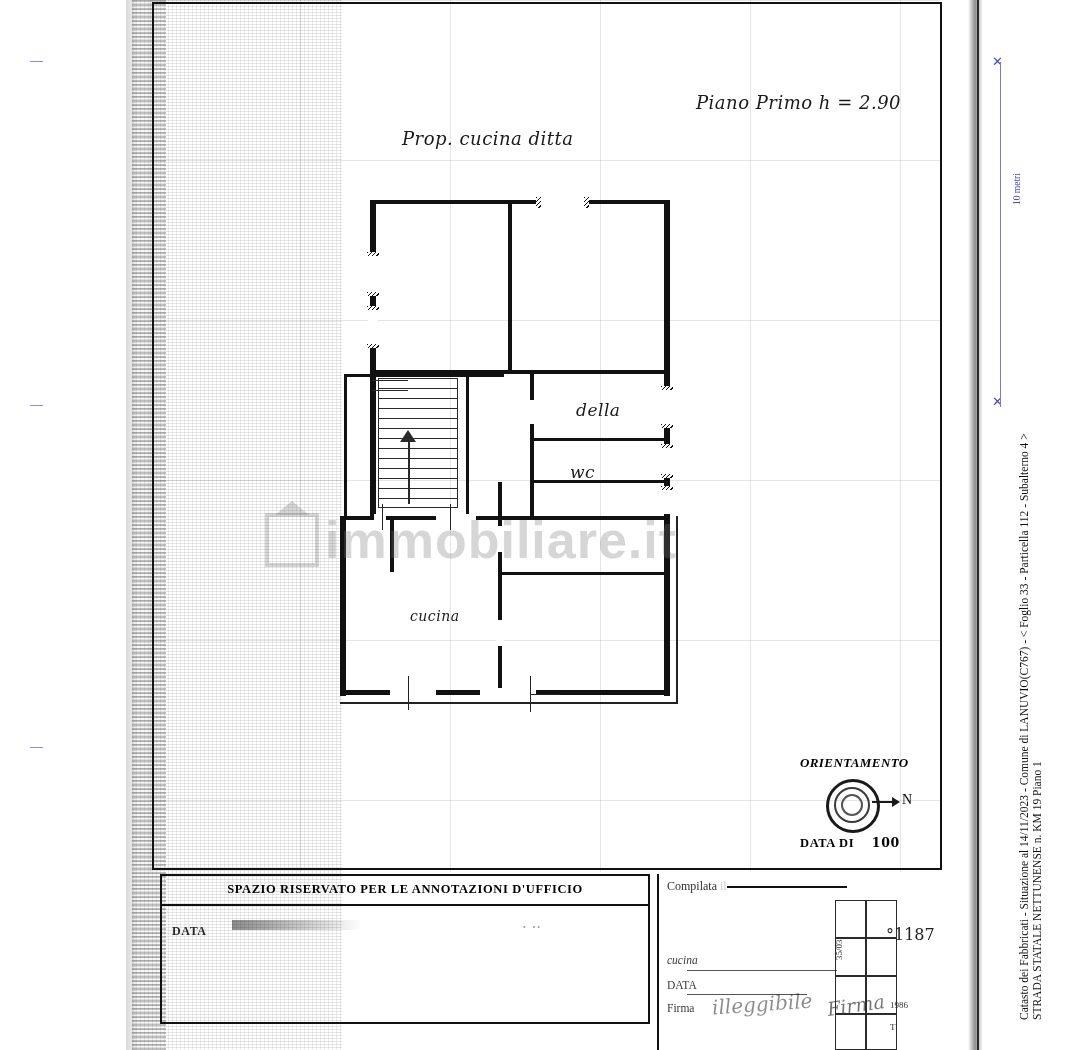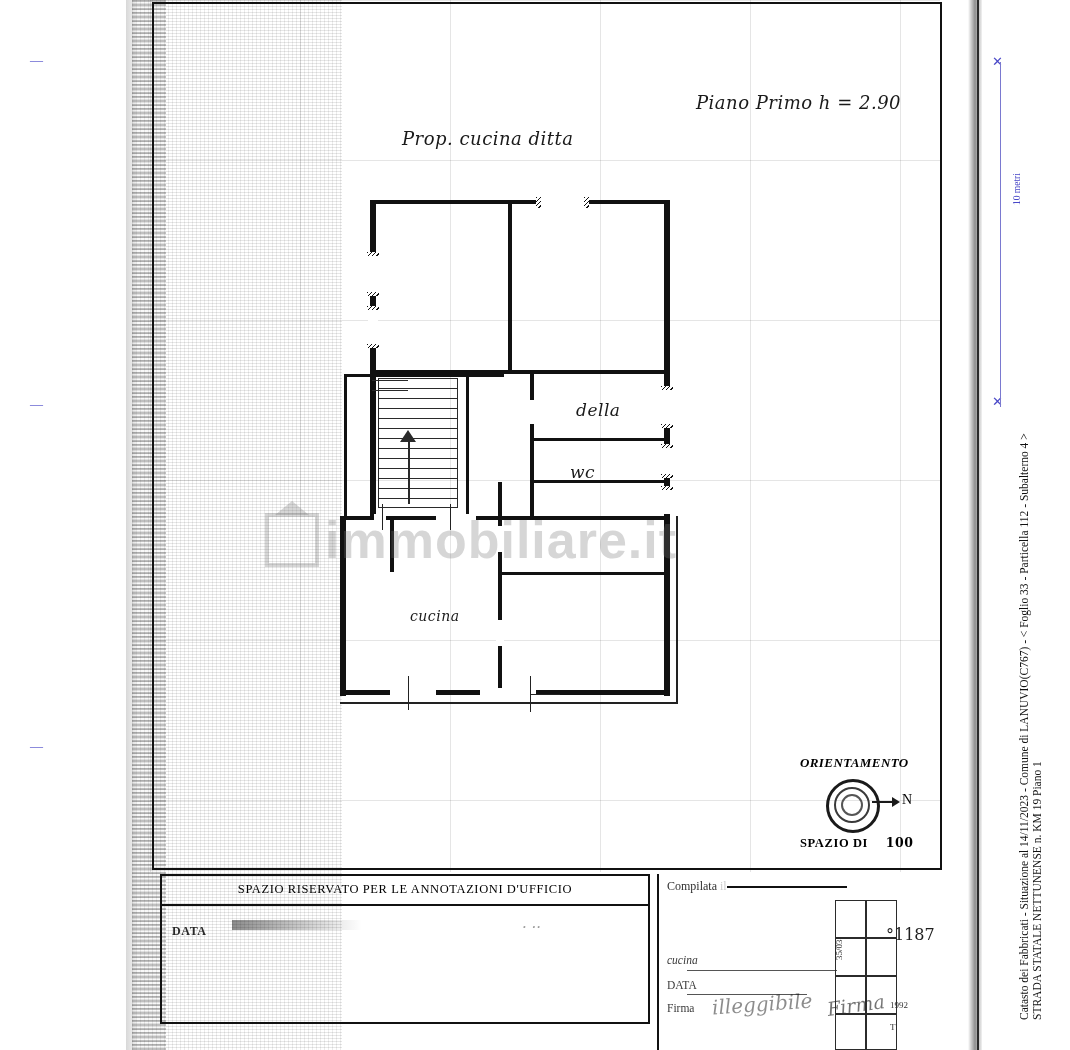--- a/index.html
+++ b/index.html
@@ -149,21 +149,21 @@
   }
   #orient .scale .num { font-family:"DejaVu Serif", serif; }
 
   
   #bottom { left: 152px; top: 874px; width: 790px; height: 176px; }
   #annot-box {
     position:absolute; left:8px; top:0; width: 490px; height: 150px;
     border: 2px solid #111; box-sizing: border-box;
   }
   #annot-box .hdr {
-    text-align:center; font-weight:normal; font-size:12.5px; letter-spacing:.6px;
+    text-align:center; font-weight:bold; font-size:12.5px; letter-spacing:.6px;
     padding-top:6px; font-family:"Liberation Serif",serif;
   }
   #annot-box .rule { position:absolute; left:0; top:28px; width:100%; height:2px; background:#111; }
   #annot-box .lbl {
     position:absolute; left:10px; top:48px; font-weight:bold; font-size:12px;
     letter-spacing:.6px; color:#2a2a2a;
   }
   #annot-box .faint-scribble{
     position:absolute; left:70px; top:44px; width:130px; height:10px;
     background: linear-gradient(to right, rgba(0,0,0,.45), rgba(0,0,0,0));
@@ -359,21 +359,21 @@
   <div class="abs" id="orient">
     <div class="title">ORIENTAMENTO</div>
     <div id="compass">
       <div class="ring"></div>
         <div class="ring2"></div>
         <div class="ring3"></div>
       <div class="needle"></div>
       <div class="nlabel">N</div>
     </div>
     <div class="scale">
-      <span>SPAZIO DI</span>
+      <span>DATA DI</span>
       <span class="num" style="margin-left:14px;">100</span>
     </div>
   </div>
 
   <div class="abs" id="bottom">
 
     <div id="annot-box">
       <div class="hdr">SPAZIO RISERVATO PER LE ANNOTAZIONI D'UFFICIO</div>
       <div class="rule"></div>
       <div class="lbl">DATA</div>
@@ -403,21 +403,21 @@
     <div class="cell" style="left:31px;top:0;   width:31px; height:38px;"></div>
     <div class="cell" style="left:0;  top:38px; width:31px; height:38px;"></div>
     <div class="cell" style="left:31px;top:38px; width:31px; height:38px;"></div>
     <div class="cell" style="left:0;  top:76px; width:31px; height:38px;"></div>
     <div class="cell" style="left:31px;top:76px; width:31px; height:38px;"></div>
     <div class="cell" style="left:0;  top:114px;width:31px; height:36px;"></div>
     <div class="cell" style="left:31px;top:114px;width:31px; height:36px;"></div>
   </div>
   <div id="mini-num">°1187</div>
   <div id="mini-rot">35/03</div>
-  <div class="abs" style="left:890px; top:1000px; font-size:9px; color:#333;">1992</div>
+  <div class="abs" style="left:890px; top:1000px; font-size:9px; color:#333;">1986</div>
   <div class="abs" style="left:890px; top:1022px; font-size:9px; color:#333;">T</div>
 
   <div class="abs" id="vcaption">
     <div class="line l1">Catasto dei Fabbricati - Situazione al 14/11/2023 - Comune di LANUVIO(C767) - &lt; Foglio 33 - Particella 112 - Subalterno 4 &gt;</div>
     <div class="line l2">STRADA STATALE NETTUNENSE n. KM 19 Piano 1</div>
   </div>
 
 </div>
 
 </body></html>

